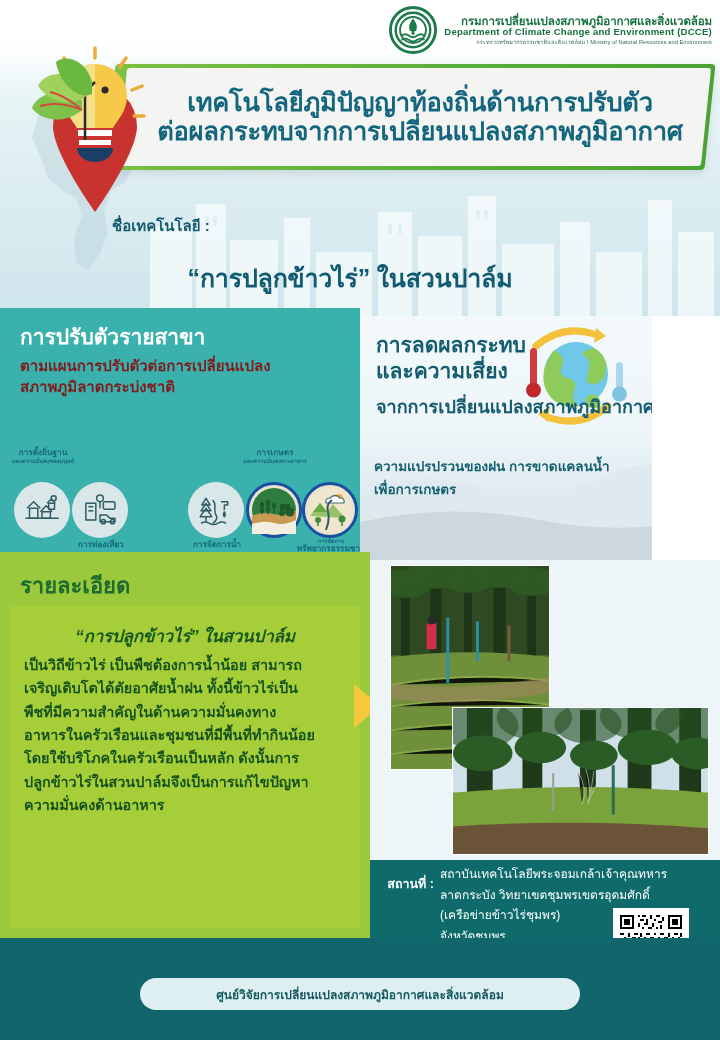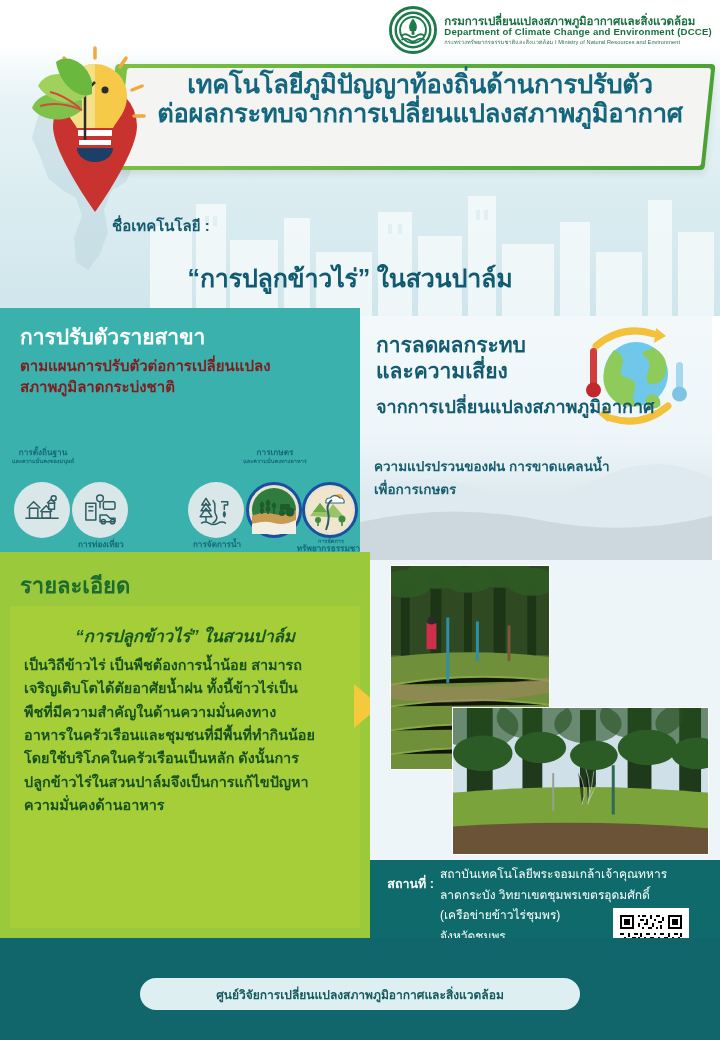--- a/index.html
+++ b/index.html
@@ -25,42 +25,42 @@
   
   .skyline { position: absolute; left: 0; bottom: 0; width: 720px; height: 150px; opacity: .75; }
   
   .thai-map { position: absolute; left: 8px; top: 86px; width: 150px; height: 190px; opacity: .55; }
 
   .logo-wrap {
     position: absolute; right: 8px; top: 6px;
     display: flex; align-items: center; gap: 7px;
   }
   .logo-mark { width: 48px; height: 48px; flex: 0 0 48px; }
-  .logo-text { line-height: 1.12; }
+  .logo-text { line-height: 1.12; text-align: right; }
   .logo-th { font-size: 11.5px; font-weight: bold; color: #16703f; letter-spacing: -.1px; white-space: nowrap; }
   .logo-en { font-size: 9.6px; font-weight: bold; color: #16703f; letter-spacing: .2px; white-space: nowrap; }
   .logo-sub { font-size: 5.6px; color: #2b6b4a; letter-spacing: .1px; white-space: nowrap; margin-top: 1px; }
 
   
   .title-ribbon {
     position: absolute; left: 110px; top: 64px; width: 600px; height: 106px;
     background: linear-gradient(100deg, #7cc142 0%, #5aae3a 55%, #49a233 100%);
     transform: skewX(-6deg);
     border-radius: 4px;
     box-shadow: 0 3px 8px rgba(0,0,0,.10);
   }
   .title-inner {
     position: absolute; left: 122px; top: 68px; width: 584px; height: 98px;
     background: #f4f4f2;
     transform: skewX(-6deg);
     border-radius: 3px;
   }
   .title-text {
     position: absolute; left: 140px; top: 70px; width: 560px; height: 94px;
-    display: flex; flex-direction: column; justify-content: flex-start; align-items: center;
+    display: flex; flex-direction: column; justify-content: center; align-items: center;
     text-align: center; color: #13667e; font-weight: bold;
     line-height: 1.14; letter-spacing: -.2px;
   }
   .title-l1 { font-size: 25.5px; }
   .title-l2 { font-size: 25.5px; }
 
   
   .bulb-graphic { position: absolute; left: 20px; top: 42px; width: 150px; height: 180px; }
 
   
@@ -99,21 +99,21 @@
   .cap {
     text-align: center; color: #14697a; font-weight: bold;
     font-size: 8.2px; line-height: 1.16; width: 86px; margin-left: -14px;
   }
   .cap-sm { font-size: 5.6px; font-weight: bold; line-height: 1.12; }
   .cap-top { position: absolute; top: -34px; }
   .cap-bot { position: absolute; top: 58px; }
 
   
   .mitig-panel {
-    position: absolute; left: 360px; top: 316px; width: 352px; height: 244px;
+    position: absolute; left: 360px; top: 316px; width: 292px; height: 244px;
     background: linear-gradient(180deg, #f3f9fb 0%, #eef6f9 46%, #dde9ef 78%, #ccd8de 100%);
     overflow: hidden;
   }
   .mitig-hill { position: absolute; left: 0; bottom: 0; width: 360px; height: 120px; }
   .mitig-title {
     position: absolute; left: 16px; top: 16px; width: 220px;
     color: #145b70; font-weight: bold; font-size: 21px; line-height: 1.22;
   }
   .mitig-sub {
     position: absolute; left: 16px; top: 80px; width: 330px;

